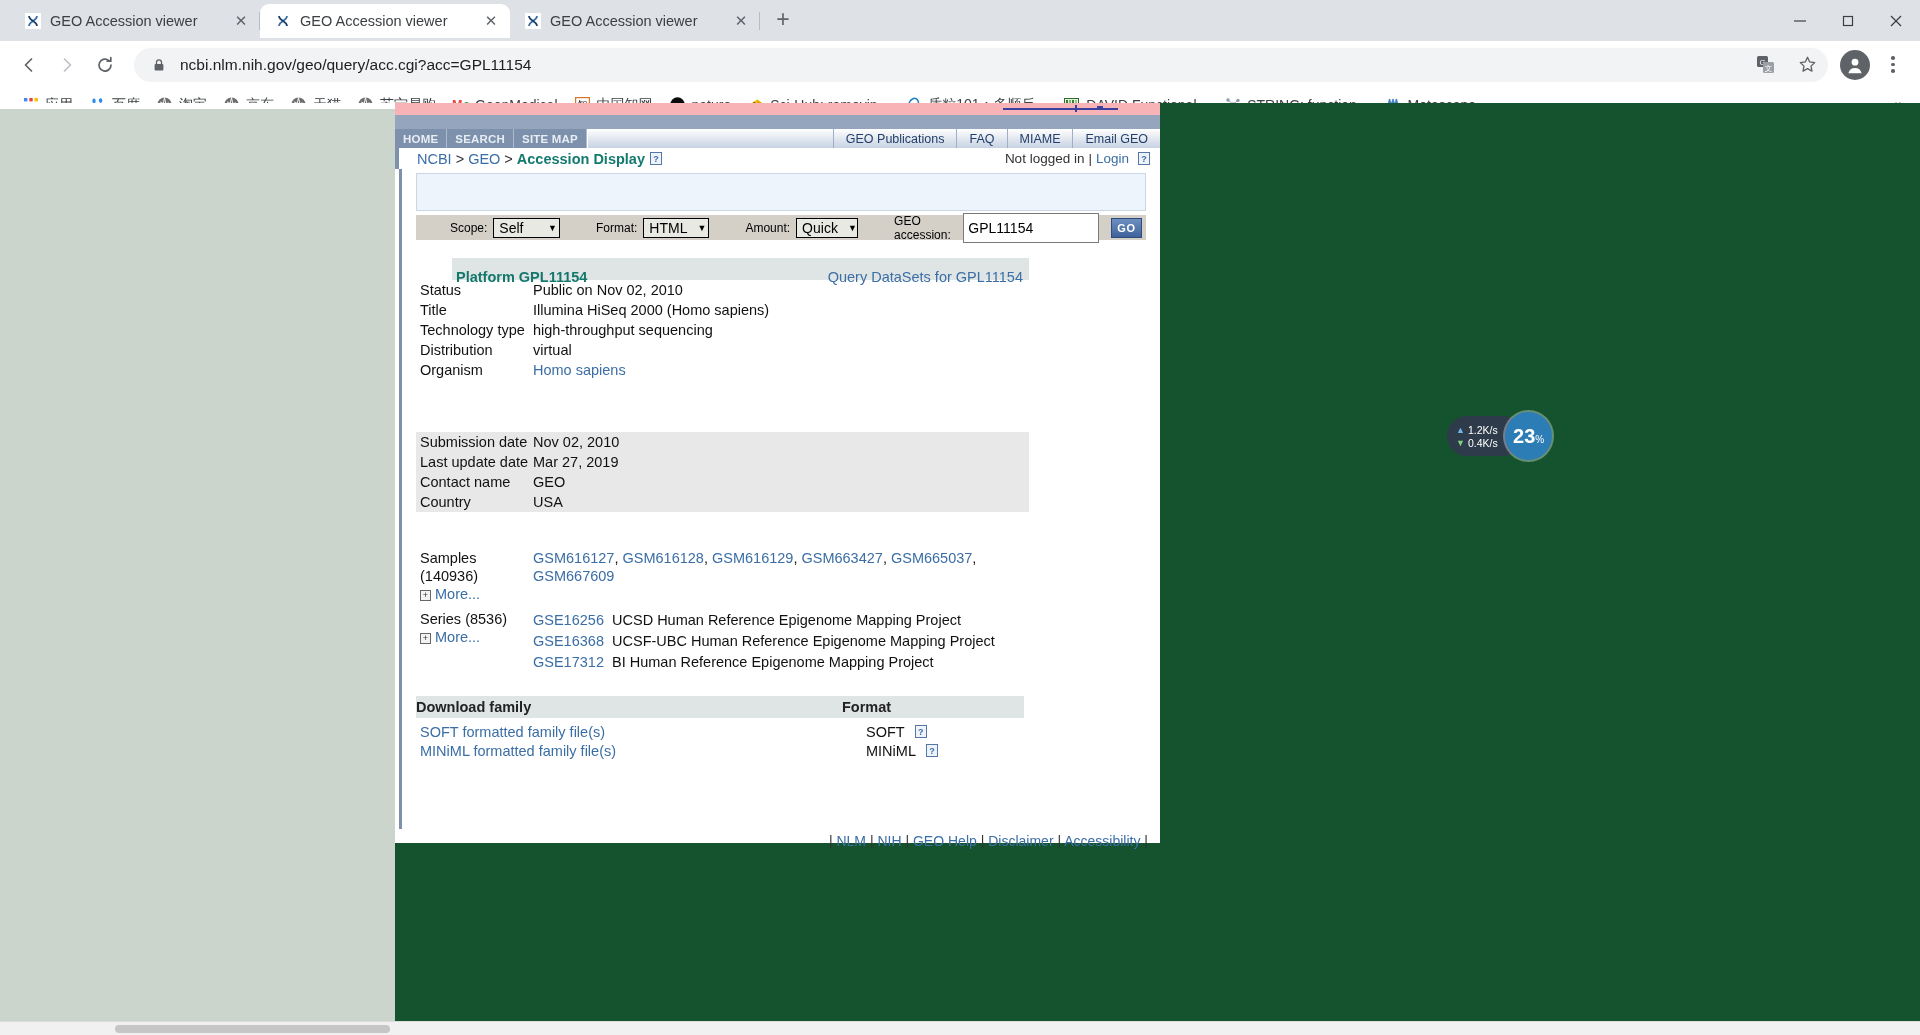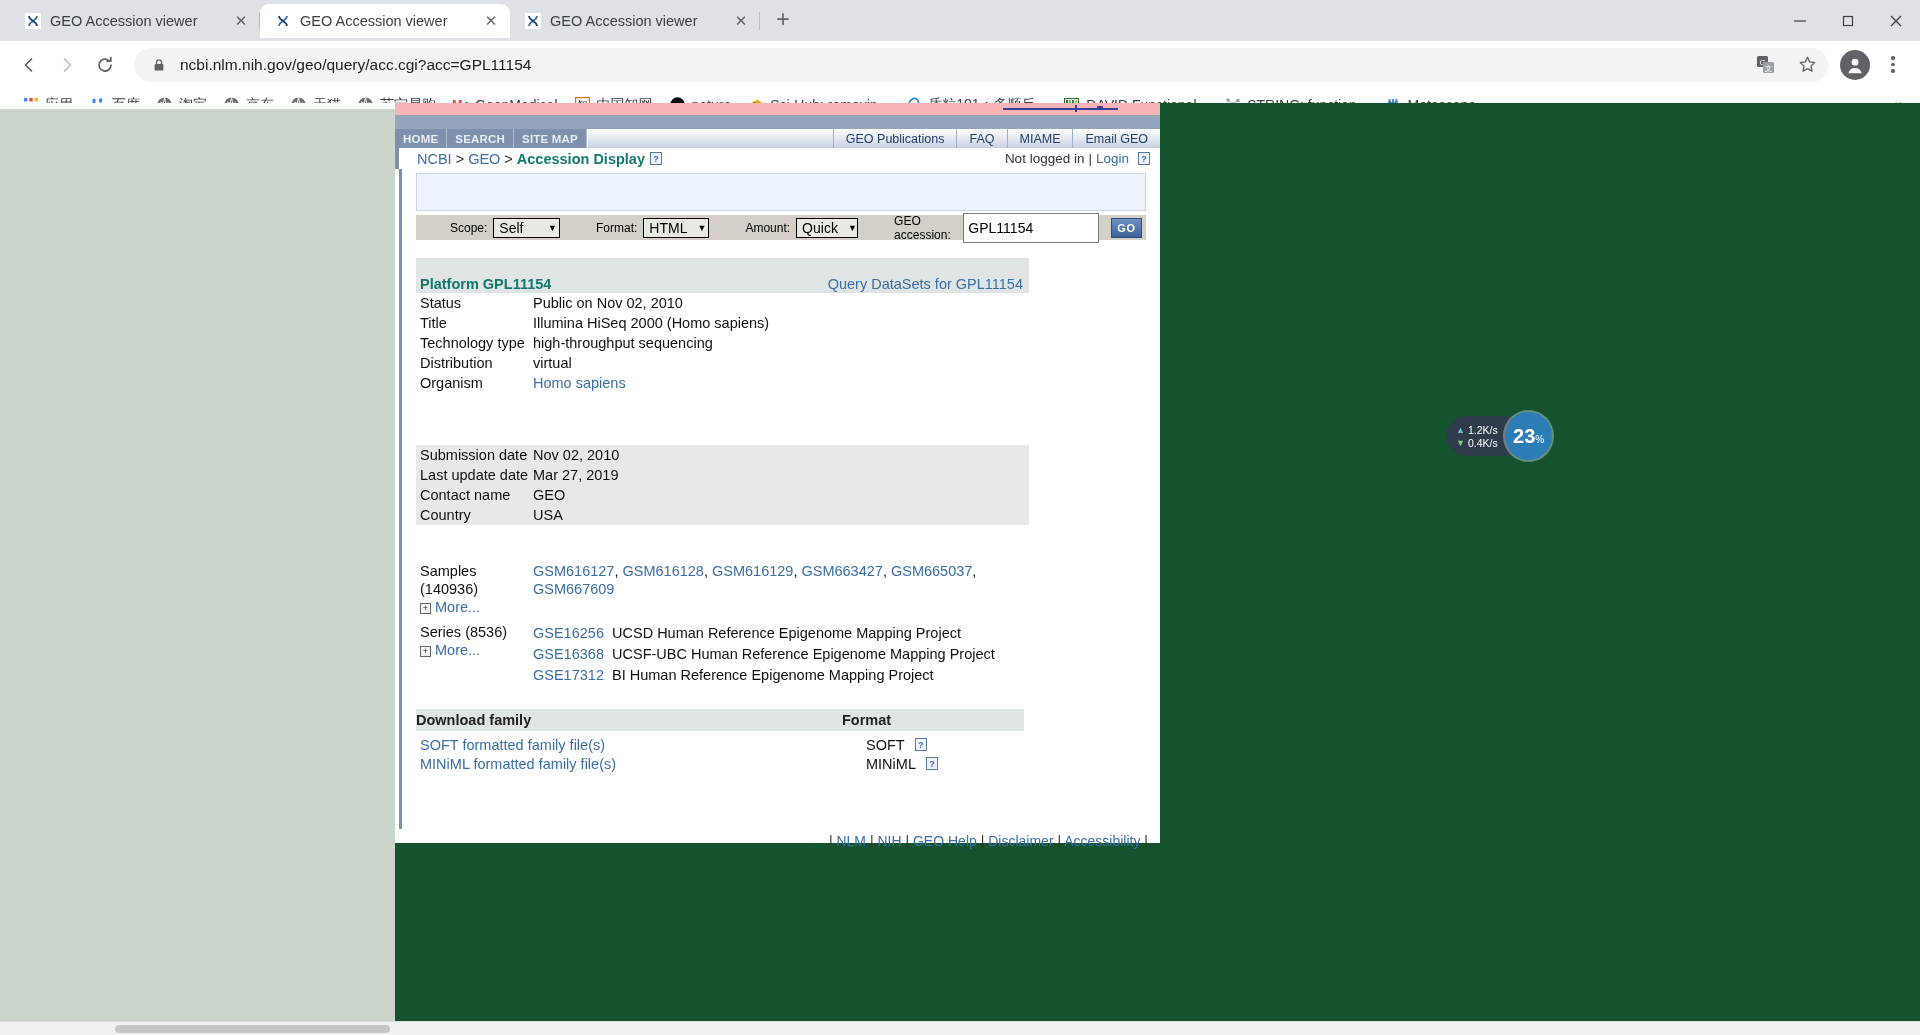--- a/index.html
+++ b/index.html
@@ -258,23 +258,24 @@
     background: linear-gradient(#6d8fc0, #3f629b);
     border: 1px solid #2e4d7e; color: #fff;
     font-size: 11px; font-weight: bold; letter-spacing: .5px;
     display: flex; align-items: center; justify-content: center;
     cursor: pointer;
   }
 
   
   .rec { margin: 18px 10px 0 14px; width: 613px; }
   .rec-head {
-    background: #dfe5e5; height: 35px;
+    background: #dfe5e5; height: 22px;
     display: flex; align-items: center; justify-content: space-between;
     padding: 16px 6px 0 4px;
+    margin-left: 36px;
   }
   .rec-head .t { font-size: 14.5px; font-weight: bold; color: #13776c; }
   .rec-head .q { font-size: 14.5px; color: #3b6ea5; cursor: pointer; }
 
   table.rt { border-collapse: collapse; width: 613px; font-size: 14.5px; color: #111; }
   table.rt td { padding: 1px 0 1px 0; vertical-align: top; line-height: 18px; }
   table.rt td.k { width: 117px; padding-left: 4px; white-space: nowrap; }
   table.rt td.v { padding-left: 0px; }
   .lnk { color: #3b6ea5; cursor: pointer; }
   .shaded { background: #e8e8e8; }

